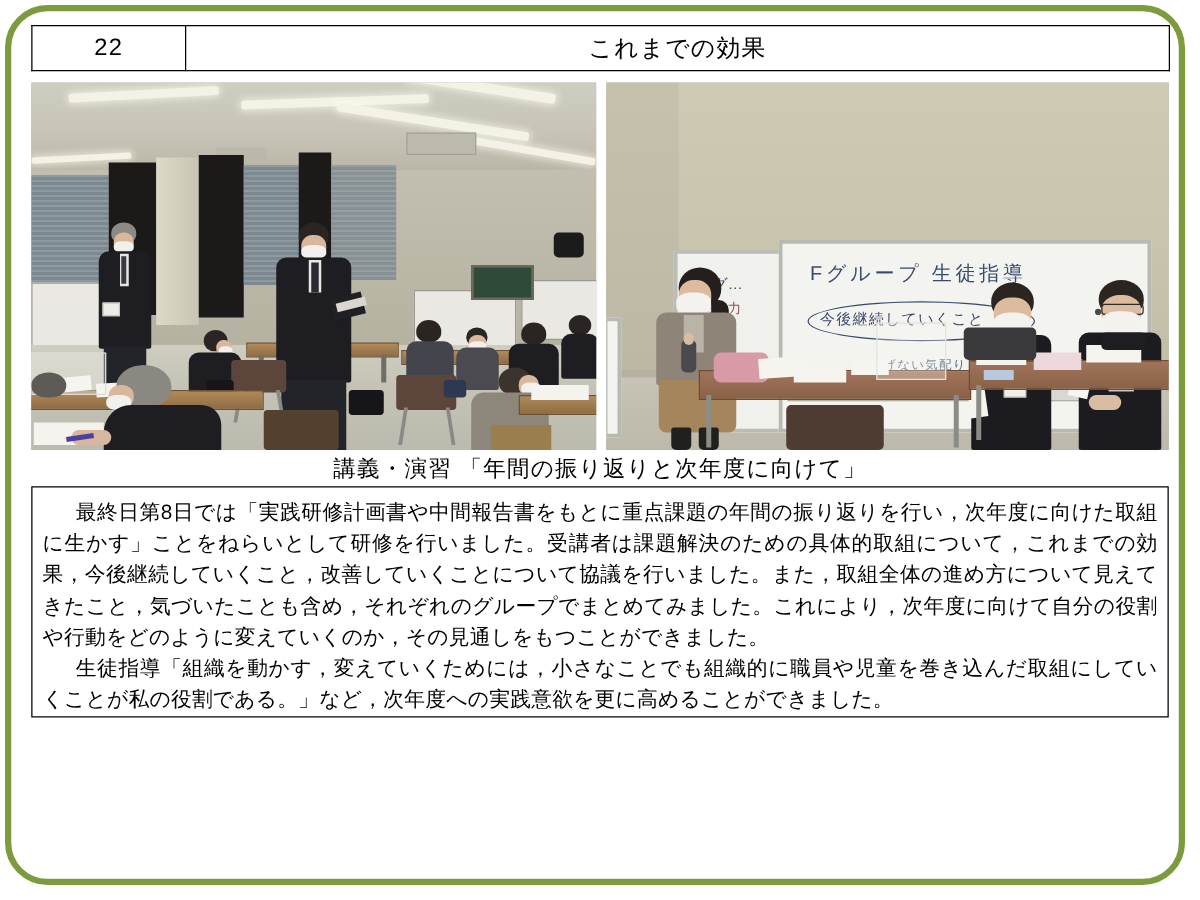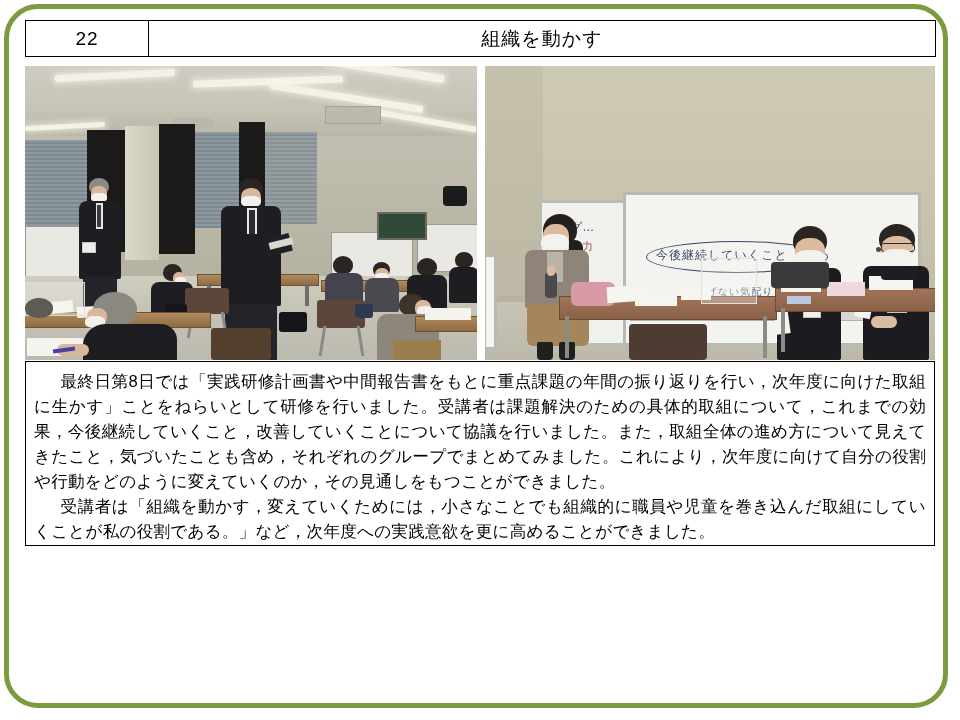--- a/index.html
+++ b/index.html
@@ -179,21 +179,21 @@
   <div class="content">
 
     <table class="meta">
       <colgroup>
           <col style="width:123px">
           <col style="width:787px">
         </colgroup>
       <tbody>
         <tr>
           <td>22</td>
-          <td class="left">組織を動かす</td>
+          <td class="left">これまでの効果</td>
         </tr>
       </tbody>
     </table>
 
     <div class="tbl-gap"></div>
 
 
     <div class="photos">
 
       <div class="photo left-photo">
@@ -330,20 +330,21 @@
         <div class="rp-floor"></div>
 
         <div class="rp-wb-small" style="left:54px;top:134px;width:84px;height:140px;">
           <div class="rp-ink" style="left:16px;top:16px;font-size:12px;color:#3a4a6b;">C グ…</div>
           <div class="rp-ink-red" style="left:18px;top:36px;color:#9b4a5e;font-size:11px;">思考力</div>
           <div class="rp-ink" style="left:14px;top:74px;font-size:9px;">・年度…</div>
           <div class="rp-ink" style="left:14px;top:92px;font-size:9px;">・話し合い</div>
         </div>
 
         <div class="rp-wb" style="left:138px;top:126px;width:292px;height:148px;">
+          <div class="rp-ink" style="left:22px;top:14px;font-size:16px;letter-spacing:3px;">Fグループ 生徒指導</div>
           <div class="rp-oval" style="left:20px;top:46px;width:180px;height:30px;"></div>
           <div class="rp-ink" style="left:30px;top:52px;font-size:12px;letter-spacing:1px;">今後継続していくこと</div>
           <div class="rp-ink" style="left:58px;top:90px;font-size:10px;letter-spacing:1px;opacity:.85;">さりげない気配り・一人一人への継続的なサポート</div>
           <div class="rp-tray" style="left:4px;top:116px;width:282px;height:8px;"></div>
           <div style="position:absolute;left:40px;top:110px;width:38px;height:6px;background:#3a5ea8;border-radius:2px;"></div>
           <div style="position:absolute;left:86px;top:110px;width:46px;height:6px;background:#d8d8d2;border-radius:2px;"></div>
           <div style="position:absolute;left:250px;top:52px;width:5px;height:5px;background:#4a4a46;border-radius:50%;"></div>
         </div>
 
         <div class="rp-wb" style="left:-2px;top:188px;width:8px;height:90px;"></div>
@@ -403,20 +404,21 @@
         <div class="rp-paper" style="left:342px;top:216px;width:38px;height:14px;background:#edd8de;"></div>
         <div class="rp-paper" style="left:384px;top:210px;width:44px;height:14px;"></div>
         <div style="position:absolute;left:302px;top:230px;width:24px;height:8px;background:#b7c8e0;"></div>
         <div class="rp-shield" style="left:216px;top:192px;width:54px;height:44px;"></div>
         <div class="rp-chair" style="left:144px;top:258px;width:78px;height:36px;"></div>
         <div class="rp-chair" style="left:286px;top:196px;width:58px;height:26px;background:#3a3a3c;"></div>
         <div style="position:absolute;left:396px;top:200px;width:36px;height:14px;background:#1e1e22;border-radius:4px;"></div>
       </div>
     </div>
 
+    <div class="caption">講義・演習 「年間の振り返りと次年度に向けて」</div>
 
     <div class="textbox">
       <p class="indent">最終日第8日では「実践研修計画書や中間報告書をもとに重点課題の年間の振り返りを行い，次年度に向けた取組に生かす」ことをねらいとして研修を行いました。受講者は課題解決のための具体的取組について，これまでの効果，今後継続していくこと，改善していくことについて協議を行いました。また，取組全体の進め方について見えてきたこと，気づいたことも含め，それぞれのグループでまとめてみました。これにより，次年度に向けて自分の役割や行動をどのように変えていくのか，その見通しをもつことができました。</p>
-      <p class="indent">受講者は「組織を動かす，変えていくためには，小さなことでも組織的に職員や児童を巻き込んだ取組にしていくことが私の役割である。」など，次年度への実践意欲を更に高めることができました。</p>
+      <p class="indent">生徒指導「組織を動かす，変えていくためには，小さなことでも組織的に職員や児童を巻き込んだ取組にしていくことが私の役割である。」など，次年度への実践意欲を更に高めることができました。</p>
     </div>
 
   </div>
 </div>
 
 </body></html>

